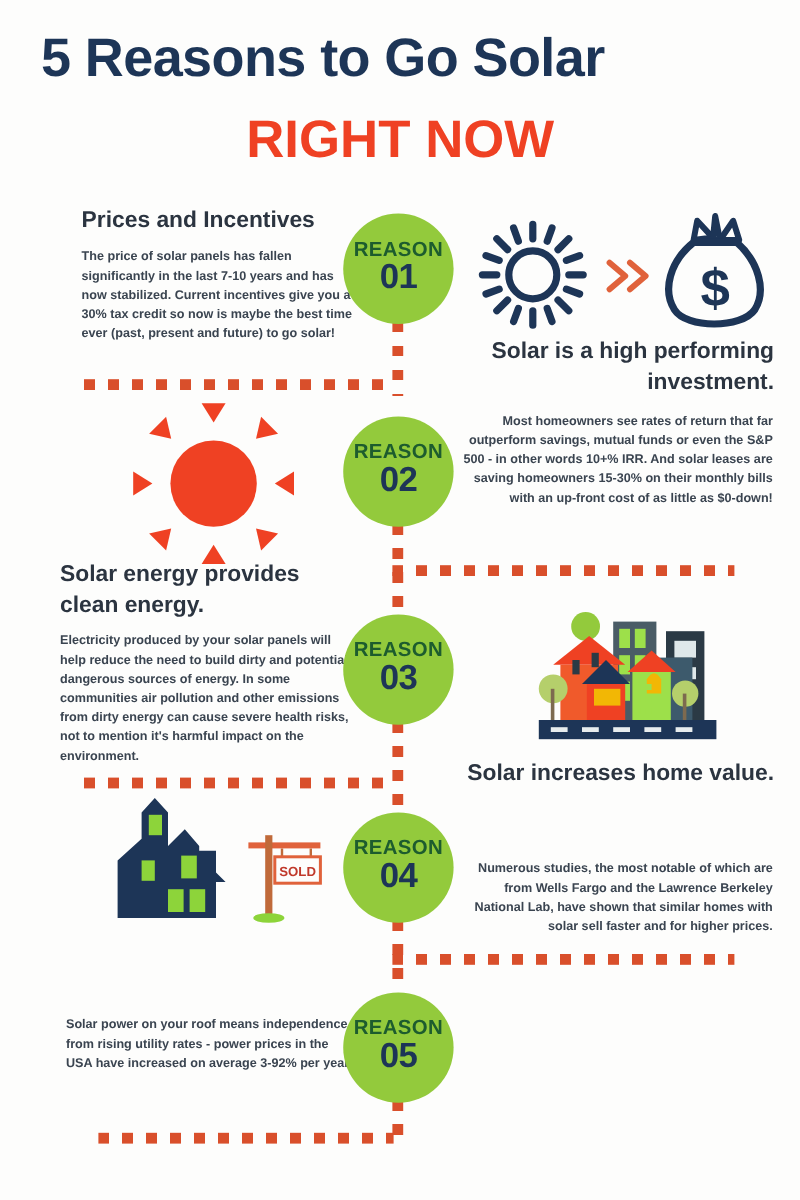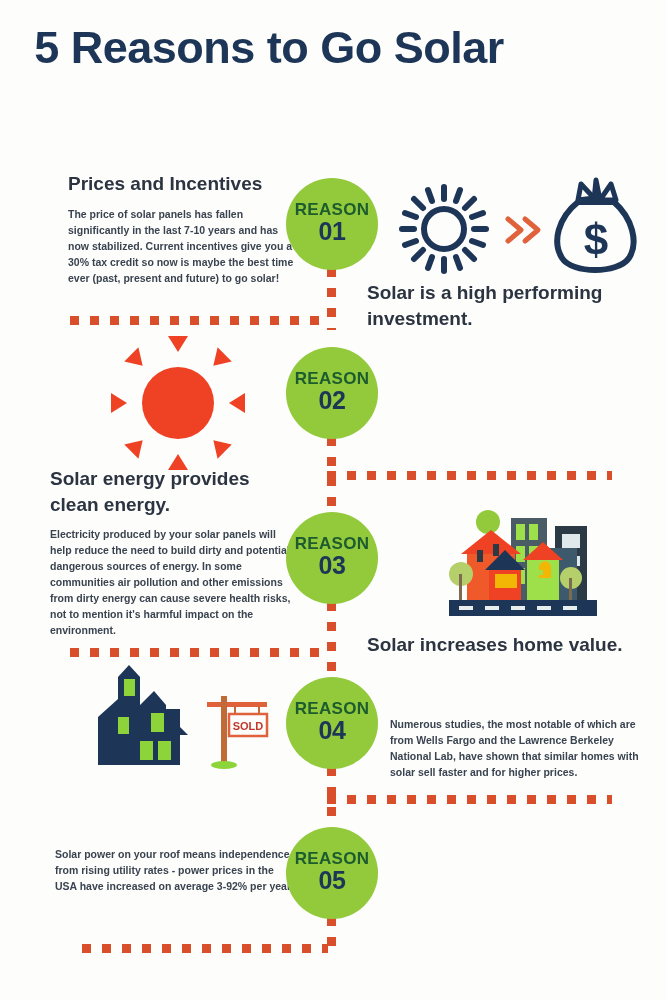--- a/index.html
+++ b/index.html
@@ -49,36 +49,36 @@
     background:#93ca3c;
     display:flex; flex-direction:column;
     align-items:center; justify-content:center;
     z-index:5;
   }
   .badge .b-word {
     font-size:17px; font-weight:bold; color:#1d5c2e;
     letter-spacing:0.3px; line-height:1; margin-top:-2px;
   }
   .badge .b-num {
-    font-size:25px; font-weight:bold; color:#1d3557;
+    font-size:29px; font-weight:bold; color:#1d3557;
     line-height:1.05; letter-spacing:-0.5px;
   }
 
   
   .hd {
     position:absolute;
     font-size:19px; color:#2b3440; font-weight:700;
     line-height:1.3;
   }
   .bd {
     position:absolute;
     font-size:10.5px; color:#3a4450; font-weight:bold;
     line-height:1.52;
   }
-  .ta-r { }
+  .ta-r { text-align:right; }
 
   
   .sunline { position:absolute; }
   .chev { position:absolute; }
 
   
   .sun2-core {
     position:absolute;
     border-radius:50%;
     background:#ef4123;
@@ -94,20 +94,21 @@
   
   .house-svg { position:absolute; }
   .city-svg  { position:absolute; }
 </style>
 </head>
 <body>
 
 <div id="page">
 
   <div class="title-main">5 Reasons to Go Solar</div>
+  <div class="title-sub">RIGHT NOW</div>
 
   <div class="dash-v" style="left:327px; top:268px; height:62px;"></div>
   <div class="dash-v" style="left:327px; top:437px; height:72px;"></div>
   <div class="dash-v" style="left:327px; top:602px; height:72px;"></div>
   <div class="dash-v" style="left:327px; top:767px; height:58px;"></div>
   <div class="dash-v" style="left:327px; top:917px; height:32px;"></div>
 
   <div class="dash-h" style="left:70px; top:316px; width:258px;"></div>
   <div class="dash-h" style="left:327px; top:471px; width:285px;"></div>
   <div class="dash-h" style="left:70px; top:648px; width:258px;"></div>
@@ -169,20 +170,21 @@
 
   <svg style="position:absolute; left:548px; top:176px;" width="96" height="104" viewBox="0 0 96 104">
     <path d="M33 8 L46 22 L30 24 Z" fill="none" stroke="#1d3557" stroke-width="5" stroke-linejoin="round"></path>
     <path d="M63 8 L52 24 L68 24 Z" fill="none" stroke="#1d3557" stroke-width="5" stroke-linejoin="round"></path>
     <path d="M48 4 L46 24 L52 24 Z" fill="none" stroke="#1d3557" stroke-width="5" stroke-linejoin="round"></path>
     <path d="M30 26 C10 42, 4 66, 14 82 C24 98, 70 98, 81 82 C91 66, 84 42, 66 26 Z" fill="none" stroke="#1d3557" stroke-width="6" stroke-linejoin="round"></path>
     <text x="48" y="79" font-family="Liberation Sans, sans-serif" font-size="44" font-weight="bold" fill="#1d3557" text-anchor="middle">$</text>
   </svg>
 
   <div class="hd ta-r" style="left:367px; top:280px; width:278px; line-height:1.38;">Solar is a high performing investment.</div>
+  <div class="bd ta-r" style="left:378px; top:344px; width:266px;">Most homeowners see rates of return that far outperform savings, mutual funds or even the S&amp;P 500 - in other words 10+% IRR. And solar leases are saving homeowners 15-30% on their monthly bills with an up-front cost of as little as $0-down!</div>
 
   <div style="position:absolute; left:113px; top:338px; width:130px; height:130px;">
     <div class="sun2-core" style="left:29px; top:29px; width:72px; height:72px;"></div>
     <div class="ray" style="left:55px; top:-2px; transform:rotate(180deg);"></div>
     <div class="ray" style="left:55px; top:116px;"></div>
     <div class="ray" style="left:-4px; top:57px; transform:rotate(90deg);"></div>
     <div class="ray" style="left:114px; top:57px; transform:rotate(-90deg);"></div>
     <div class="ray" style="left:14px; top:14px; transform:rotate(135deg);"></div>
     <div class="ray" style="left:96px; top:14px; transform:rotate(-135deg);"></div>
     <div class="ray" style="left:14px; top:100px; transform:rotate(45deg);"></div>

